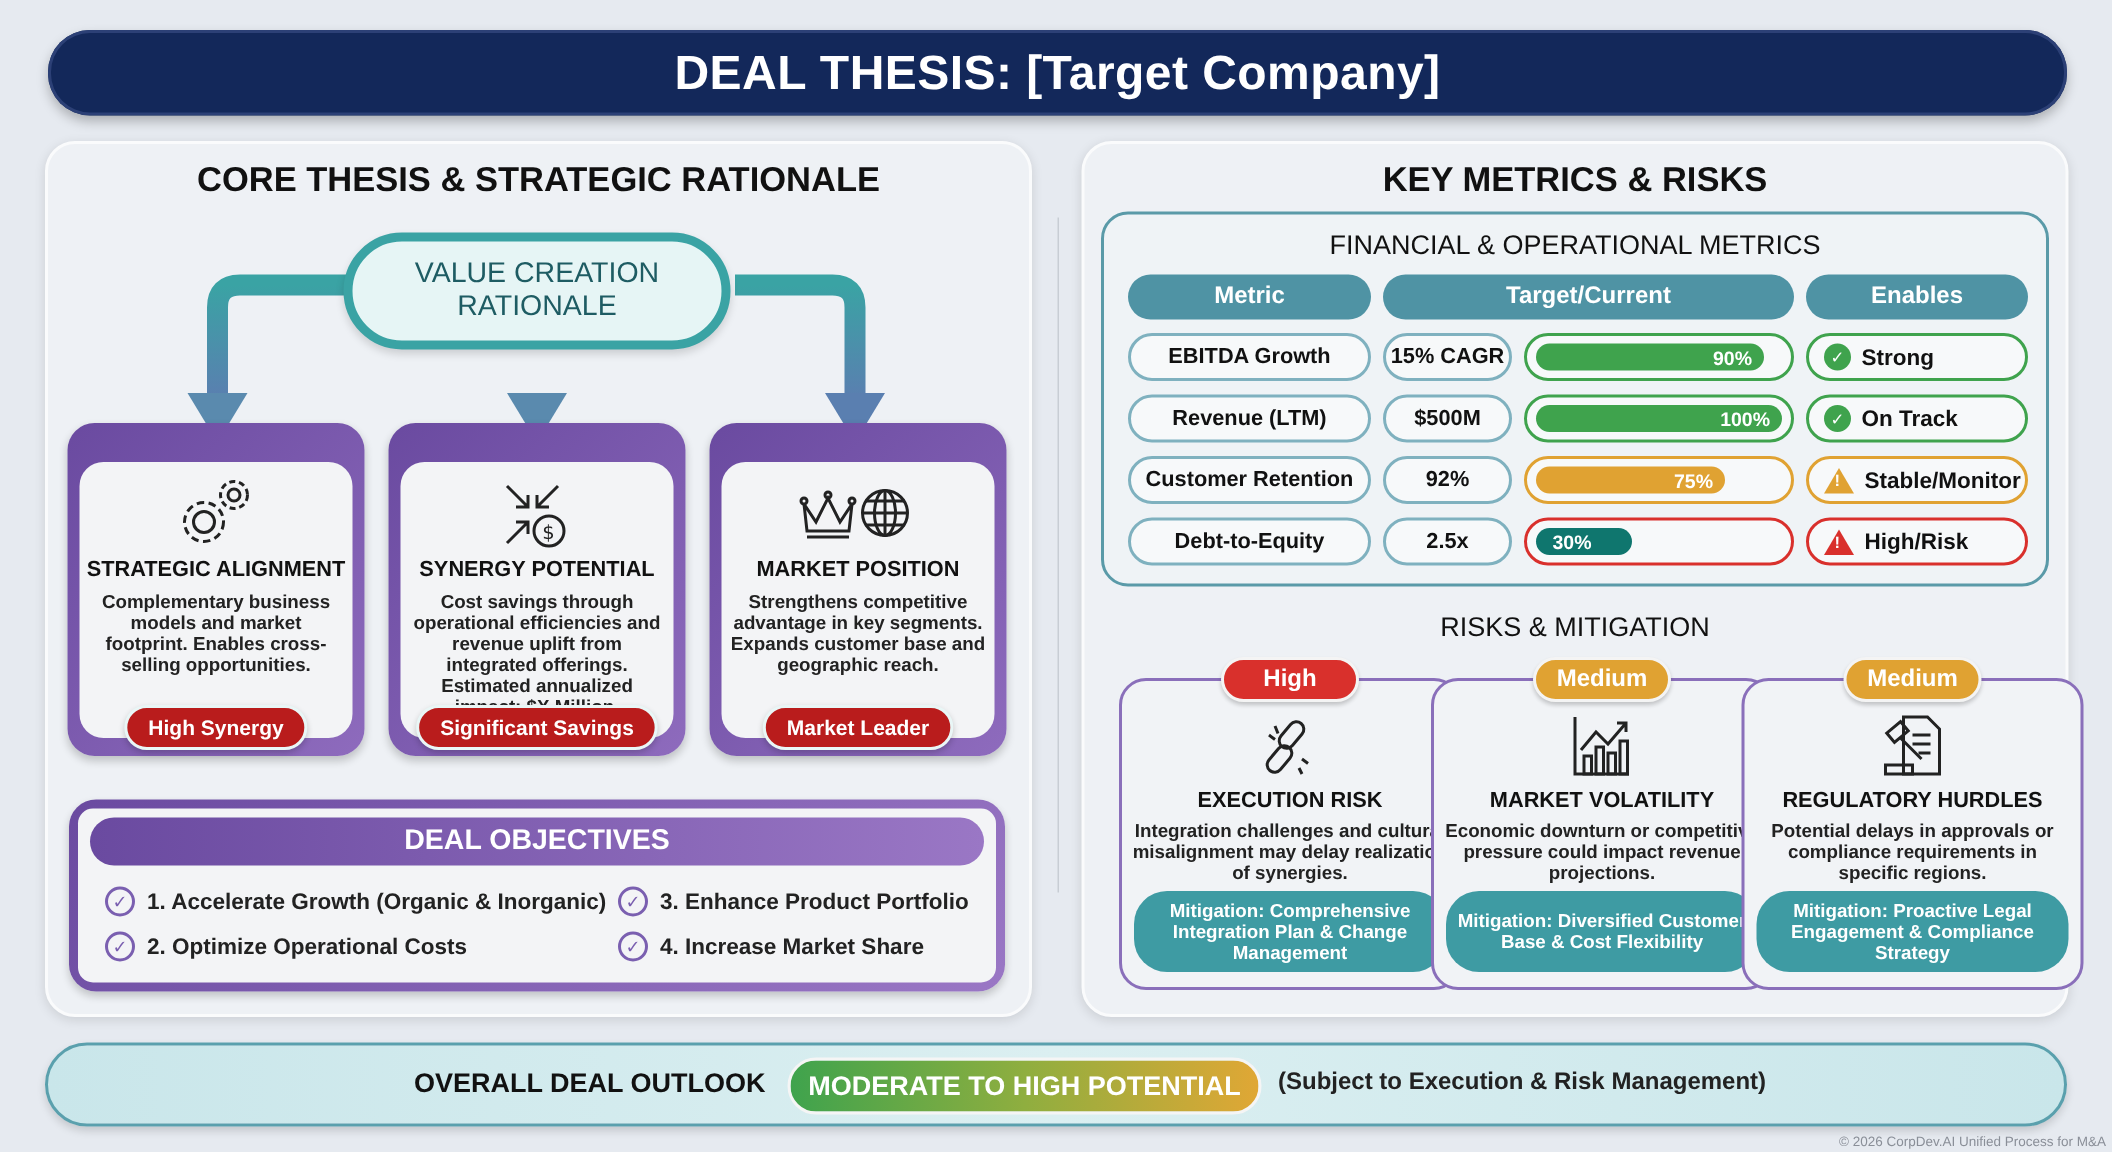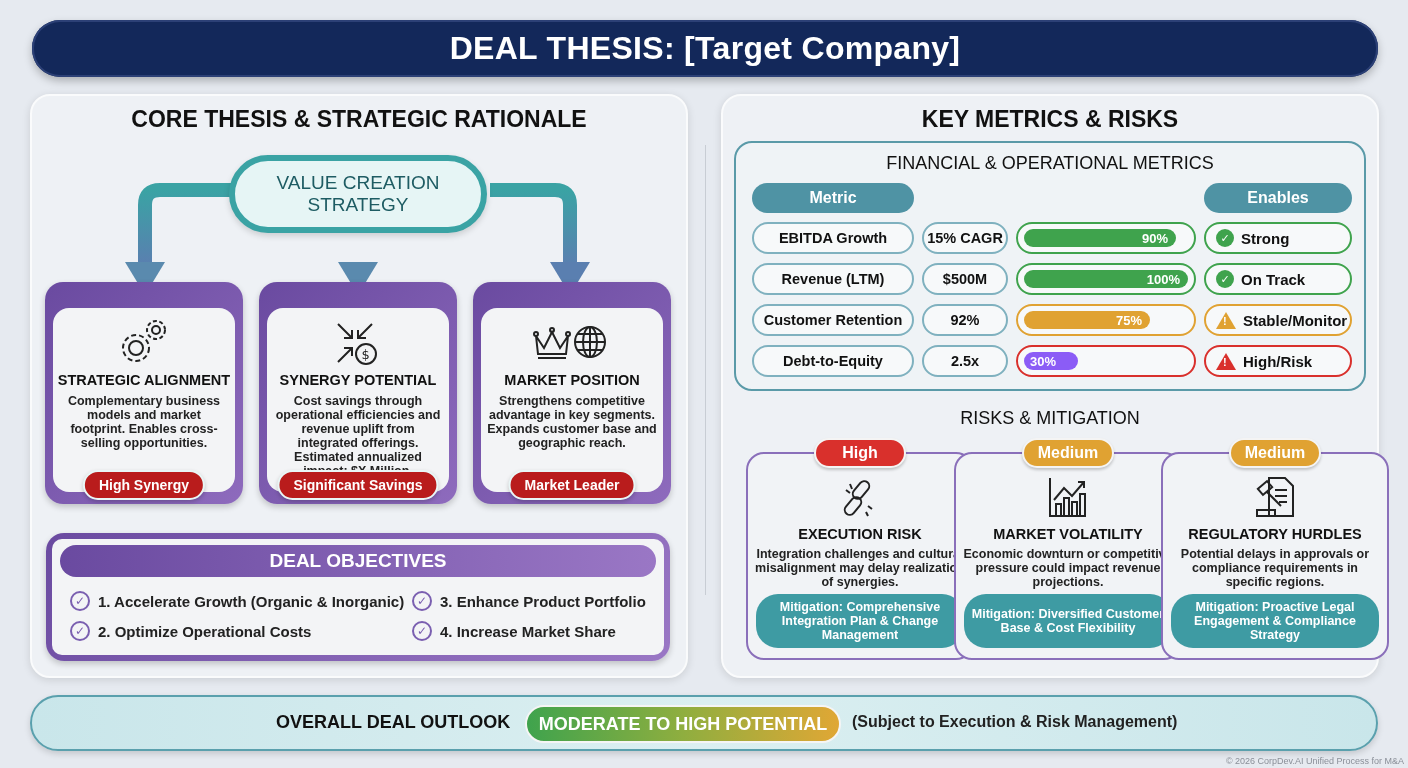--- a/index.html
+++ b/index.html
@@ -69,21 +69,21 @@
   <path d="M122 20 H50 Q35 20 35 35 V95" stroke="url(#ag)" stroke-width="14" fill="none"></path>
   <polygon points="15,92 55,92 35,125" fill="#5a8aae"></polygon>
   <path d="M380 20 H445 Q460 20 460 35 V95" stroke="url(#ag)" stroke-width="14" fill="none"></path>
   <polygon points="440,92 480,92 460,125" fill="#5a7fb0"></polygon>
   <path d="M248 60 V95" stroke="url(#ag)" stroke-width="14" fill="none"></path>
   <polygon points="228,92 268,92 248,125" fill="#5a8aae"></polygon>
 </svg>
 
 <div class="abs vcs">
   <span>VALUE CREATION</span>
-  <span>STRATEGY</span>
+  <span>RATIONALE</span>
 </div>
 
 <div class="abs card" style="left:45px;top:282px">
   <div class="card-inner">
     <div class="card-icon">
       <svg width="56" height="50" viewBox="0 0 56 50" fill="none" stroke="#222" stroke-width="2">
         <circle cx="20" cy="30" r="7"></circle>
           <circle cx="20" cy="30" r="13" stroke-dasharray="5 3"></circle>
         <circle cx="40" cy="12" r="4"></circle>
           <circle cx="40" cy="12" r="9" stroke-dasharray="4 2.5"></circle>
@@ -156,20 +156,21 @@
 
 <div class="abs divider"></div>
 
 <div class="abs panel right-panel">
   <div class="panel-title" style="top:10px">KEY METRICS &amp; RISKS</div>
 </div>
 
 <div class="abs metrics-box">
   <div class="sub-title" style="top:10px">FINANCIAL &amp; OPERATIONAL METRICS</div>
   <div class="th" style="left:16px;width:162px;top:40px">Metric</div>
+  <div class="th" style="left:186px;width:274px;top:40px">Target/Current</div>
   <div class="th" style="left:468px;width:148px;top:40px">Enables</div>
 
   <div class="cell" style="left:16px;width:162px;top:79px">EBITDA Growth</div>
   <div class="cell" style="left:186px;width:86px;top:79px">15% CAGR</div>
   <div class="bar-cell" style="left:280px;width:180px;top:79px;border-color:#3fa34d">
     <div class="bar-fill" style="width:152px;background:#3fa34d">90%</div>
   </div>
   <div class="status-cell" style="left:468px;width:148px;top:79px;border-color:#3fa34d">
     <span class="st-icon" style="background:#3fa34d">✓</span>
     <span>Strong</span>
@@ -193,21 +194,21 @@
   <div class="status-cell" style="left:468px;width:148px;top:161px;border-color:#e0a232">
     <span class="tri" style="border-bottom-color:#e0a232">
         <span>!</span>
       </span>
     <span>Stable/Monitor</span>
   </div>
 
   <div class="cell" style="left:16px;width:162px;top:202px">Debt-to-Equity</div>
   <div class="cell" style="left:186px;width:86px;top:202px">2.5x</div>
   <div class="bar-cell" style="left:280px;width:180px;top:202px;border-color:#d9302c">
-    <div class="bar-fill" style="width:54px;background:#8b5cf6;justify-content:center;padding-right:16px">30%</div>
+    <div class="bar-fill" style="width:64px;background:#0f766e;justify-content:center;padding-right:16px">30%</div>
   </div>
   <div class="status-cell" style="left:468px;width:148px;top:202px;border-color:#d9302c">
     <span class="tri" style="border-bottom-color:#d9302c">
         <span>!</span>
       </span>
     <span>High/Risk</span>
   </div>
 </div>
 
 <div class="abs sub-title" style="left:721px;width:658px;top:408px">RISKS &amp; MITIGATION</div>

